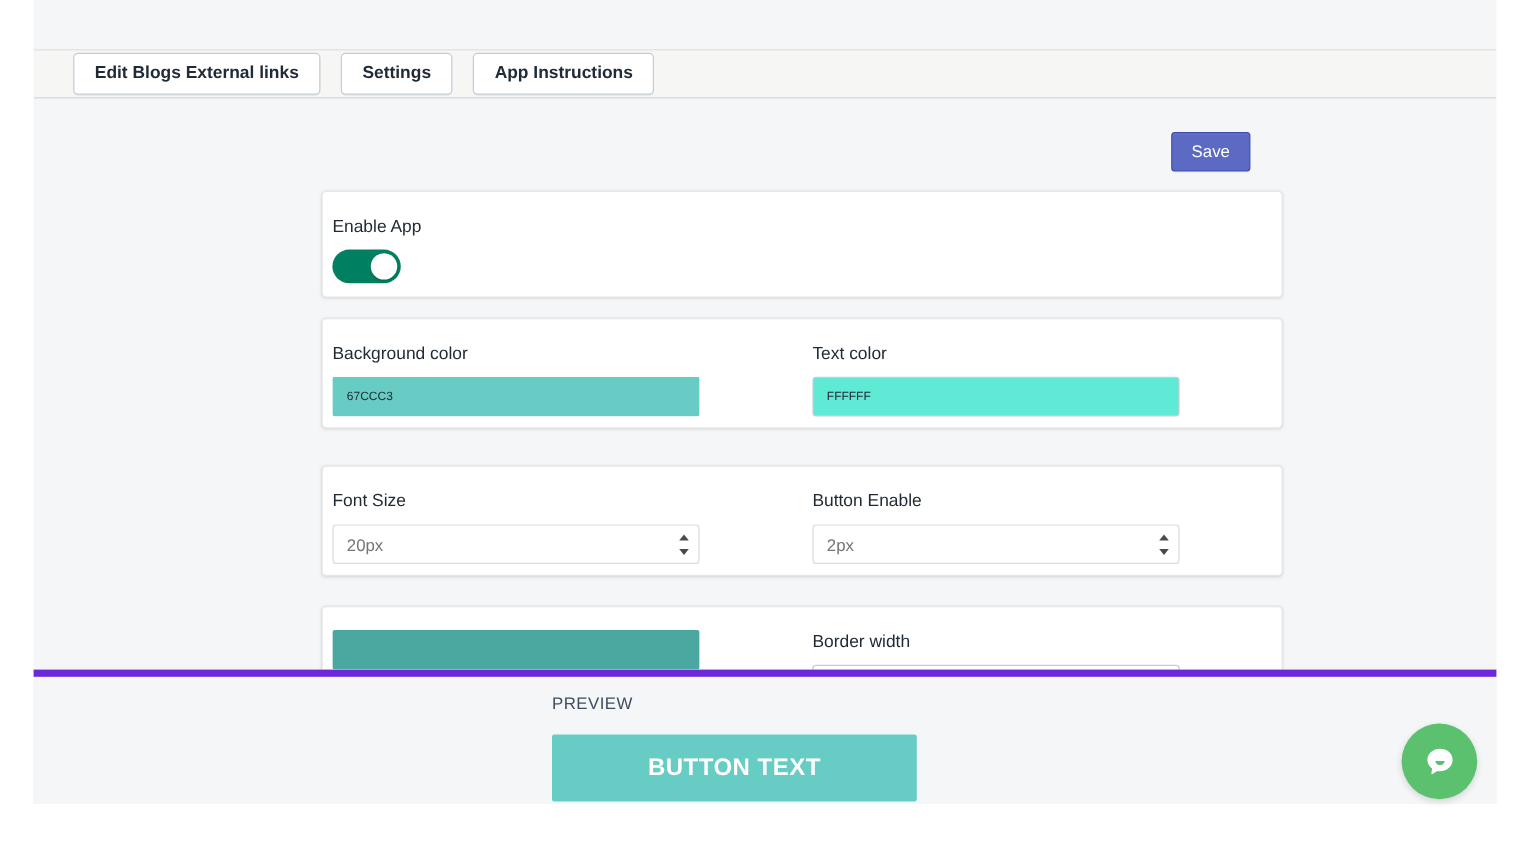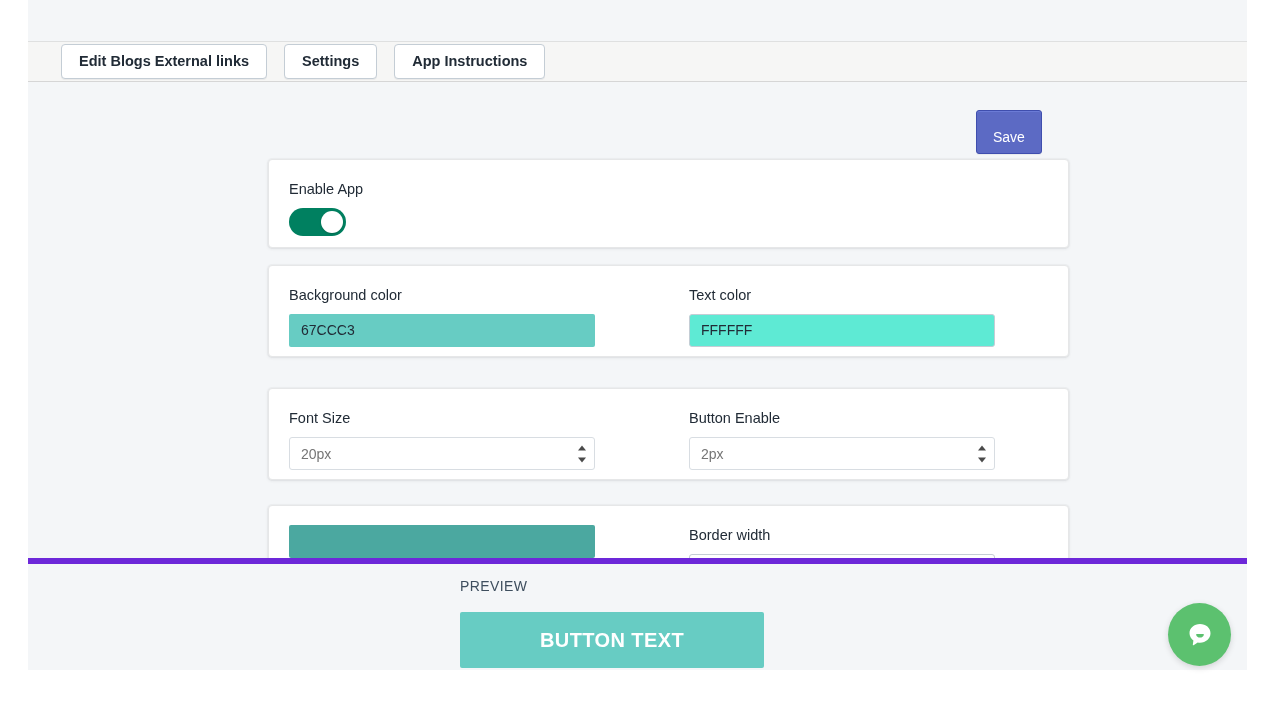--- a/index.html
+++ b/index.html
@@ -78,41 +78,41 @@
   }
 
   #save-button {
     display: block;
     background: #5c6ac4;
     border: 1px solid #3f4eae;
     border-radius: 3px;
     color: #ffffff;
     font-size: 14px;
     font-weight: 400;
-    padding: 19px 16px 9px 16px;
+    padding: 8px 16px 9px 16px;
     line-height: 1;
     cursor: pointer;
     box-shadow: inset 0 1px 0 0 #6b7bd6, 0 1px 0 rgba(22,29,37,.05);
     font-family: "Liberation Sans", sans-serif;
     text-align: center;
   }
 
   
   .card {
     position: absolute;
     left: 240px;
     width: 801px;
     background: #ffffff;
     border: 1px solid #e6e7e8;
     border-radius: 4px;
     box-shadow: 0 0 0 1px rgba(63,63,68,.03), 0 1px 3px 0 rgba(63,63,68,.1);
   }
 
   .card-inner {
-    padding: 19px 20px 22px 20px;
+    padding: 19px 20px 22px 8px;
   }
 
   .field-label {
     font-size: 14.5px;
     color: #212b36;
     line-height: 1.4;
     margin-bottom: 9px;
     font-weight: 400;
     display: block;
   }
@@ -145,21 +145,21 @@
     box-shadow: 0 1px 2px rgba(0,0,0,.2);
   }
 
   
   .text-input {
     width: 100%;
     height: 33px;
     border: 1px solid #c4cdd5;
     border-radius: 3px;
     background: #ffffff;
-    font-size: 14px;
+    font-size: 10px;
     color: #212b36;
     padding: 0 11px;
     font-family: "Liberation Sans", sans-serif;
     line-height: 31px;
     display: block;
   }
   .text-input.filled-color {
     border-color: transparent;
     border-radius: 2px;
   }

